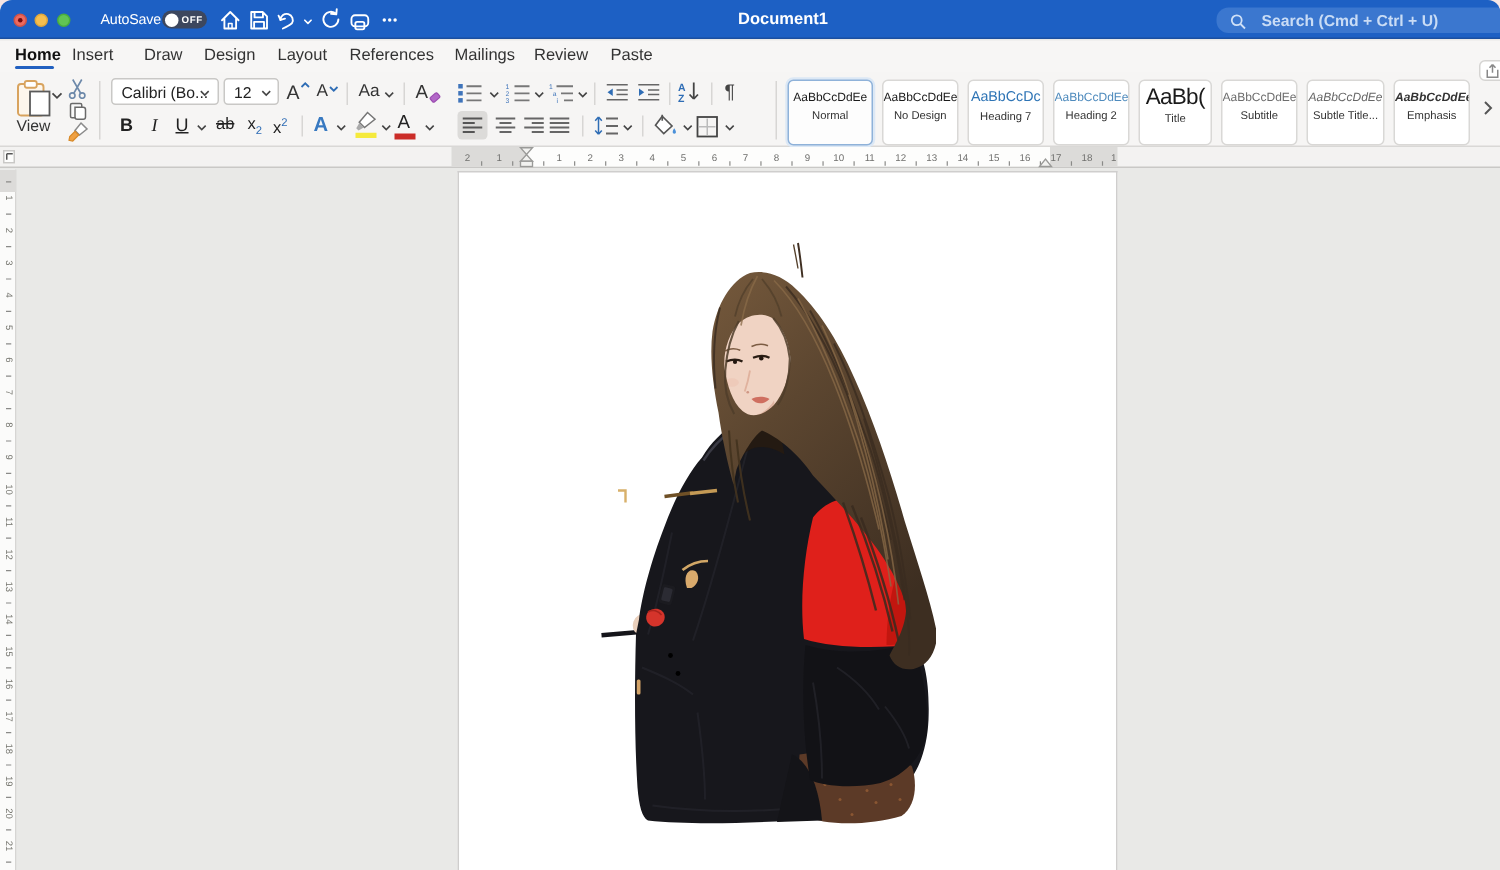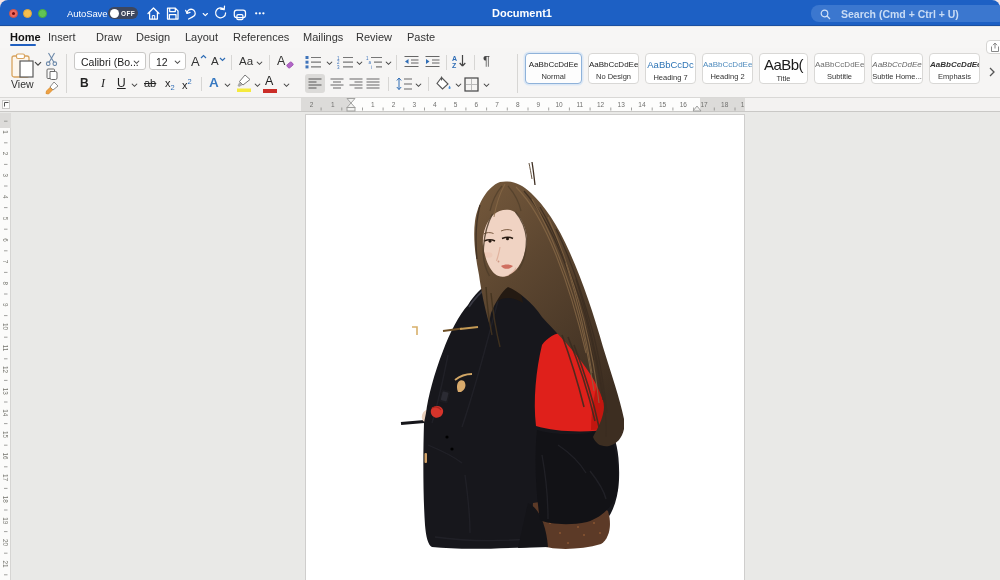--- a/index.html
+++ b/index.html
@@ -20,21 +20,21 @@
 #tabbar { position:absolute; left:0; top:27px; width:1000px; height:21px; background:#f7f6f5; }
 .tab { position:absolute; top:4px; font-size:11px; color:#333; }
 .tab.sel { font-weight:bold; color:#111; }
 #homeline { position:absolute; left:10px; top:16.5px; width:26px; height:2.5px; background:#2160c0; border-radius:2px; }
 
 #ribbon { position:absolute; left:0; top:48px; width:1000px; height:50px; background:#f6f5f4; border-bottom:1px solid #d9d8d6; }
 .vdiv { position:absolute; width:1px; background:#d7d6d4; }
 .rlabel { position:absolute; font-size:10.5px; color:#333; }
 .combo { position:absolute; background:#fff; border:1px solid #c9c8c6; border-radius:3px; font-size:10.5px; color:#222; white-space:nowrap; overflow:hidden; }
 .chev { position:absolute; width:7px; height:7px; }
-.styles-card { position:absolute; top:5px; height:31px; background:#fff; border:1px solid #d9d8d6; border-radius:4px; text-align:center; overflow:hidden; }
+.styles-card { position:absolute; top:5px; height:44px; background:#fff; border:1px solid #d9d8d6; border-radius:4px; text-align:center; overflow:hidden; }
 .styles-card .sample { display:block; margin-top:6px; font-size:8px; color:#1a1a1a; white-space:nowrap; }
 .styles-card .lbl { display:block; margin-top:3px; font-size:7.5px; color:#333; white-space:nowrap; }
 
 #ruler { position:absolute; left:0; top:98px; width:1000px; height:14px; background:#f3f2f1; border-bottom:1px solid #c9c8c6; }
 
 #doc { position:absolute; left:0; top:113px; width:1000px; height:467px; background:#e9e9e7; }
 #vruler { position:absolute; left:0; top:0; width:11px; height:467px; background:#fbfbfa; border-right:1px solid #d6d5d3; }
 #page { position:absolute; left:305px; top:1px; width:440px; height:466px; background:#ffffff; border:1px solid #cfcecd; border-bottom:none; }
 </style>
 </head>
@@ -331,21 +331,21 @@
     <div class="styles-card" style="left:759px;width:49px;">
         <span class="sample" style="font-size:15px;margin-top:2px;letter-spacing:-0.5px;">AaBb(</span>
         <span class="lbl" style="margin-top:1px;">Title</span>
       </div>
     <div class="styles-card" style="left:814px;width:51px;">
         <span class="sample" style="color:#6d6d6d;">AaBbCcDdEe</span>
         <span class="lbl">Subtitle</span>
       </div>
     <div class="styles-card" style="left:871px;width:52px;">
         <span class="sample" style="font-style:italic;color:#666;">AaBbCcDdEe</span>
-        <span class="lbl">Subtle Home...</span>
+        <span class="lbl">Subtle Title...</span>
       </div>
     <div class="styles-card" style="left:929px;width:51px;">
         <span class="sample" style="font-style:italic;font-weight:bold;color:#333;">AaBbCcDdEe</span>
         <span class="lbl">Emphasis</span>
       </div>
     <svg class="abs" style="left:988px;top:19px" width="8" height="10" viewBox="0 0 8 10">
         <path d="M2,1 l4,4 l-4,4" stroke="#555" stroke-width="1.3" fill="none"></path>
       </svg>
 
     <div class="abs" style="left:986px;top:-8px;width:22px;height:14px;background:#fff;border:1px solid #d5d4d2;border-radius:4px;"></div>

